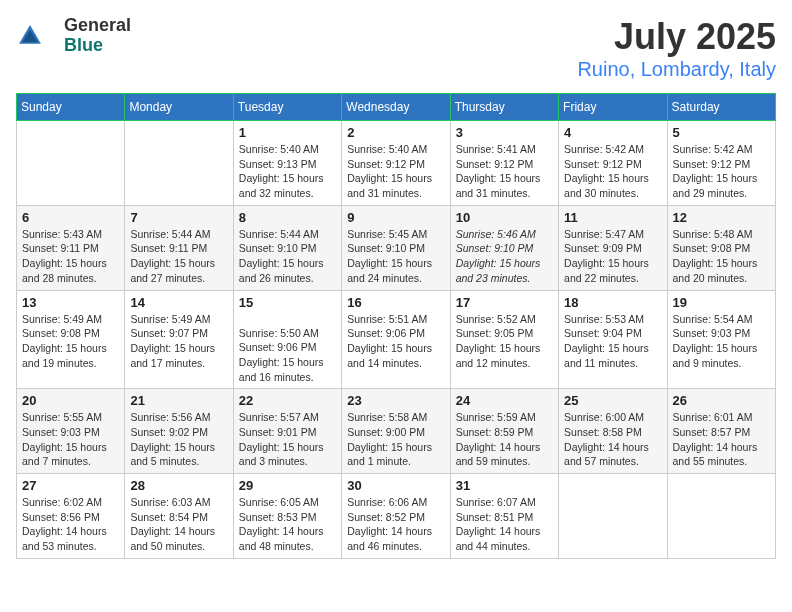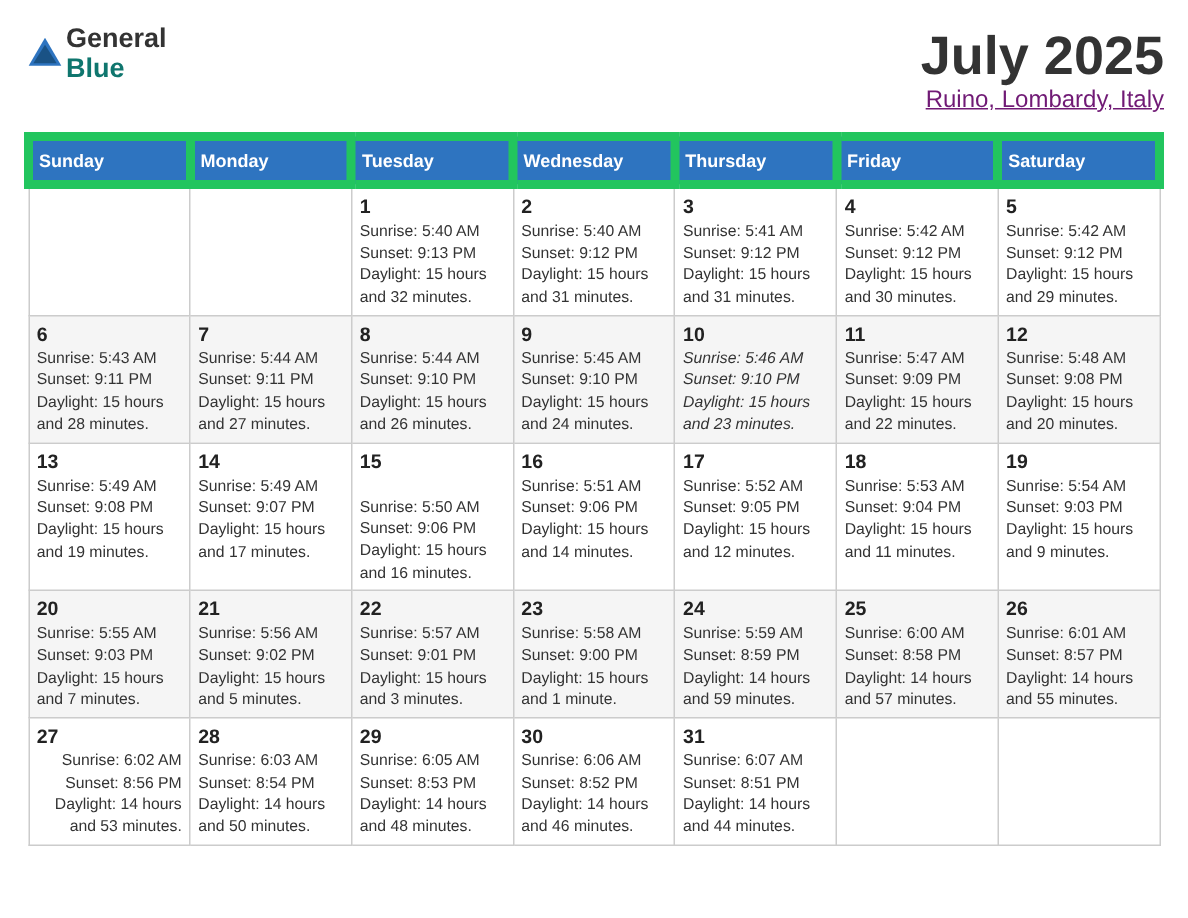--- a/index.html
+++ b/index.html
@@ -12,57 +12,56 @@
     }
     .header {
       display: flex;
       justify-content: space-between;
       align-items: flex-start;
       margin-bottom: 12px;
     }
     .logo {
       display: flex;
       align-items: center;
-      gap: 0;
+      gap: 20px;
     }
     .logo-text {
       font-size: 18px;
       font-weight: bold;
       line-height: 1.1;
     }
     .logo-general { color: #333; }
     .logo-blue { color: #0f766e; }
     .logo-icon {
       width: 28px;
       height: 28px;
     }
     .title-block { text-align: right; }
     .month-title {
       font-size: 36px;
       font-weight: bold;
       color: #333;
     }
     .location {
-      font-size: 16px;
-      color: #701a75;
-      text-decoration: underline;
+      font-size: 20px;
+      color: #3b82f6;
     }
     table {
       width: 100%;
       border-collapse: collapse;
       font-size: 11px;
     }
     thead tr th {
       background-color: #2e74c0;
       color: #fff;
       padding: 6px 4px;
       text-align: left;
       font-size: 12px;
-      font-weight: bold;
-      border: 6px solid #22c55e;
+      font-weight: normal;
+      border: 1px solid #22c55e;
     }
     tbody tr td {
       border: 1px solid #ccc;
       vertical-align: top;
       padding: 4px 5px;
       height: 80px;
       width: 108px;
     }
     tbody tr:nth-child(even) td {
       background-color: #f5f5f5;
@@ -305,21 +304,21 @@
           <span class="day-num">26</span>
           <div class="day-detail" style="white-space: pre-line;">Sunrise: 6:01 AM
 Sunset: 8:57 PM
 Daylight: 14 hours
 and 55 minutes.</div>
         </td>
       </tr>
       <tr>
         <td>
           <span class="day-num">27</span>
-          <div class="day-detail" style="white-space: pre-line; text-align: right;">Sunrise: 6:02 AM
+          <div class="day-detail" style="white-space: pre-line;">Sunrise: 6:02 AM
 Sunset: 8:56 PM
 Daylight: 14 hours
 and 53 minutes.</div>
         </td>
         <td>
           <span class="day-num">28</span>
           <div class="day-detail" style="white-space: pre-line;">Sunrise: 6:03 AM
 Sunset: 8:54 PM
 Daylight: 14 hours
 and 50 minutes.</div>

